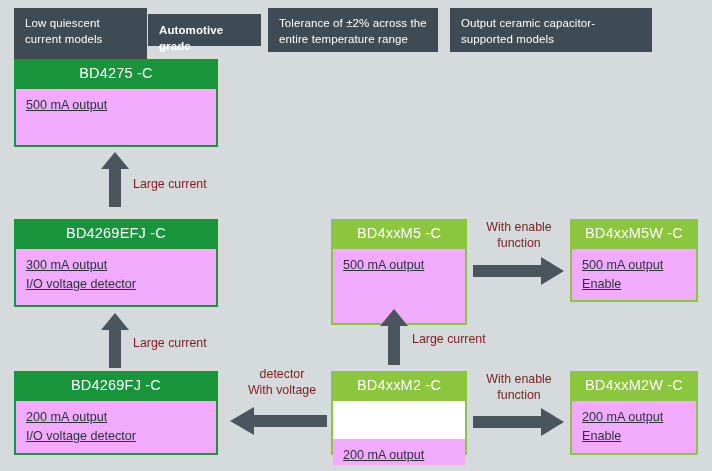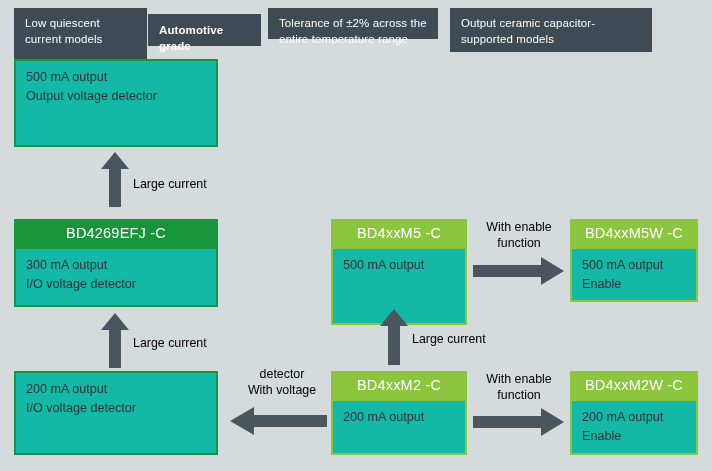--- a/index.html
+++ b/index.html
@@ -45,26 +45,27 @@
     color: #ffffff;
     font-size: 14.5px;
     text-align: center;
     line-height: 17px;
     padding: 6px 4px 7px 4px;
     box-sizing: border-box;
     letter-spacing: 0.2px;
   }
   .prodbox .pbody {
     flex: 1;
-    background: #14b8a6;
+    background: #f0abfc;
     font-size: 12.6px;
     line-height: 19px;
     color: #2c3338;
     padding: 7px 0 0 10px;
     box-sizing: border-box;
+    text-decoration: underline;
   }
   .prodbox .pbody div { white-space: nowrap; }
 
   
   .prodbox.dark {
     border: 2px solid #18953a;
   }
   .prodbox.dark .ptitle {
     background: #18953a;
     margin: -2px -2px 0 -2px;
@@ -80,55 +81,55 @@
   }
 
   
   .arrow {
     position: absolute;
   }
   .arrow svg { display: block; }
 
   .arrowlabel {
     position: absolute;
-    color: #000000;
+    color: #7f1d1d;
     font-size: 12.4px;
     line-height: 16px;
     white-space: nowrap;
   }
   .arrowlabel.ctr { text-align: center; }
 </style>
 </head>
 <body>
 
 <div id="canvas">
 
   <div class="chip" style="left:14px; top:8px; width:133px; height:56px;">
     <div>Low quiescent</div>
     <div>current models</div>
   </div>
 
   <div class="chip" style="left:148px; top:14px; width:113px; height:32px; padding-top:8px;font-weight:bold;">
     <div>Automotive grade</div>
   </div>
 
-  <div class="chip" style="left:268px; top:8px; width:170px; height:31px;">
+  <div class="chip" style="left:268px; top:8px; width:170px; height:44px;">
     <div>Tolerance of ±2% across the</div>
     <div>entire temperature range</div>
   </div>
 
   <div class="chip" style="left:450px; top:8px; width:202px; height:44px;">
     <div>Output ceramic capacitor-</div>
     <div>supported models</div>
   </div>
 
   <div class="prodbox dark" style="left:14px; top:59px; width:204px; height:88px;">
+    <div class="ptitle">BD4275 -C</div>
     <div class="pbody">
       <div>500 mA output</div>
-      <div>Output voltage detector</div>
     </div>
   </div>
 
   <div class="arrow" style="left:100px; top:152px; width:30px; height:55px;">
     <svg width="30" height="55" viewBox="0 0 30 55">
       <polygon points="15,0 29,17 21,17 21,55 9,55 9,17 1,17" fill="#4a555e"></polygon>
     </svg>
   </div>
   <div class="arrowlabel" style="left:133px; top:176px;">
     <div>Large current</div>
@@ -145,20 +146,21 @@
   <div class="arrow" style="left:100px; top:313px; width:30px; height:55px;">
     <svg width="30" height="55" viewBox="0 0 30 55">
       <polygon points="15,0 29,17 21,17 21,55 9,55 9,17 1,17" fill="#4a555e"></polygon>
     </svg>
   </div>
   <div class="arrowlabel" style="left:133px; top:335px;">
     <div>Large current</div>
   </div>
 
   <div class="prodbox dark" style="left:14px; top:371px; width:204px; height:84px;">
+    <div class="ptitle">BD4269FJ -C</div>
     <div class="pbody">
       <div>200 mA output</div>
       <div>I/O voltage detector</div>
     </div>
   </div>
 
   <div class="arrowlabel ctr" style="left:230px; top:366px; width:104px;">
     <div>detector</div>
     <div>With voltage</div>
   </div>
@@ -195,21 +197,21 @@
   </div>
 
   <div class="prodbox light" style="left:570px; top:219px; width:128px; height:83px;">
     <div class="ptitle">BD4xxM5W -C</div>
     <div class="pbody">
       <div>500 mA output</div>
       <div>Enable</div>
     </div>
   </div>
 
-  <div class="prodbox light" style="left:331px; top:371px; width:136px; height:84px;">
+  <div class="prodbox light" style="left:331px; top:371px; width:136px; height:84px;gap:38px;">
     <div class="ptitle">BD4xxM2 -C</div>
     <div class="pbody">
       <div>200 mA output</div>
     </div>
   </div>
 
   <div class="arrowlabel ctr" style="left:471px; top:371px; width:96px;">
     <div>With enable</div>
     <div>function</div>
   </div>

